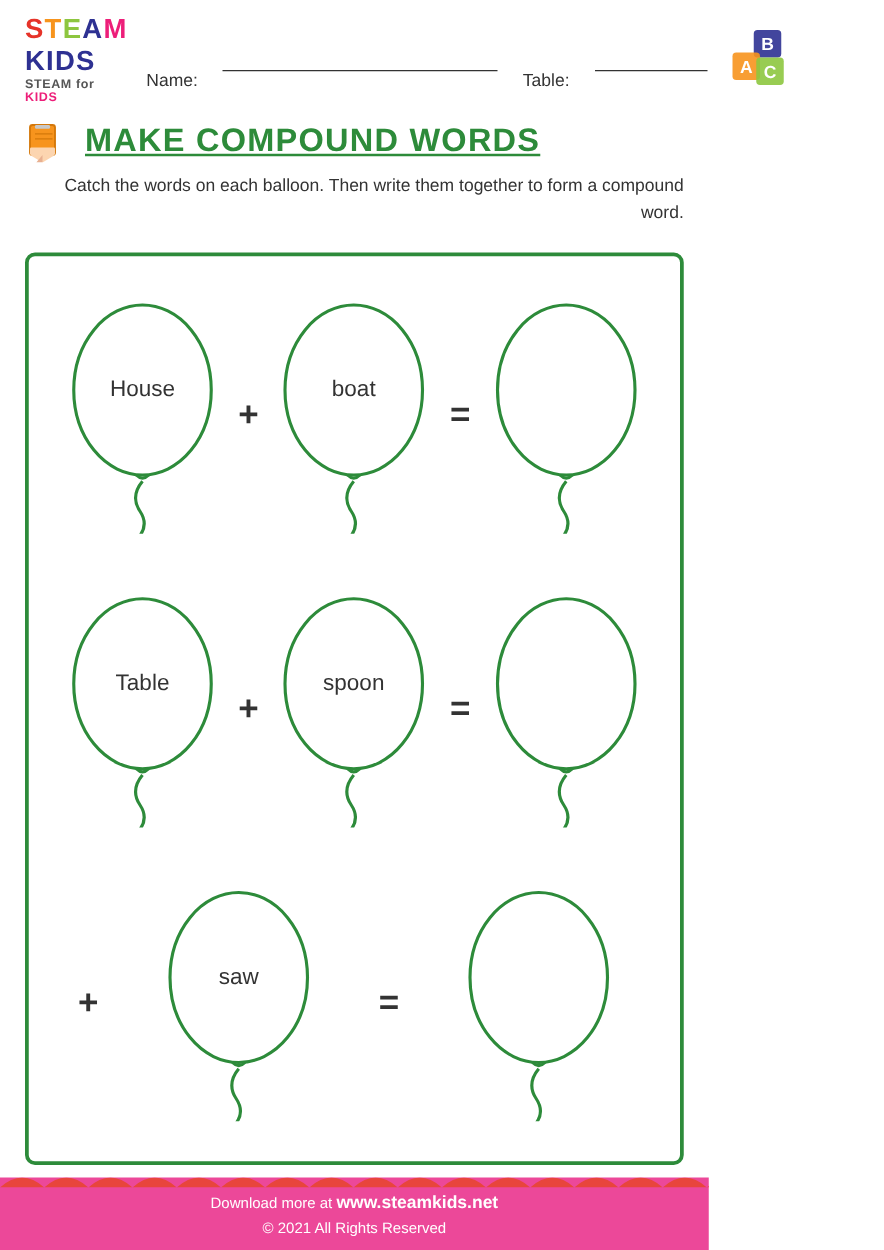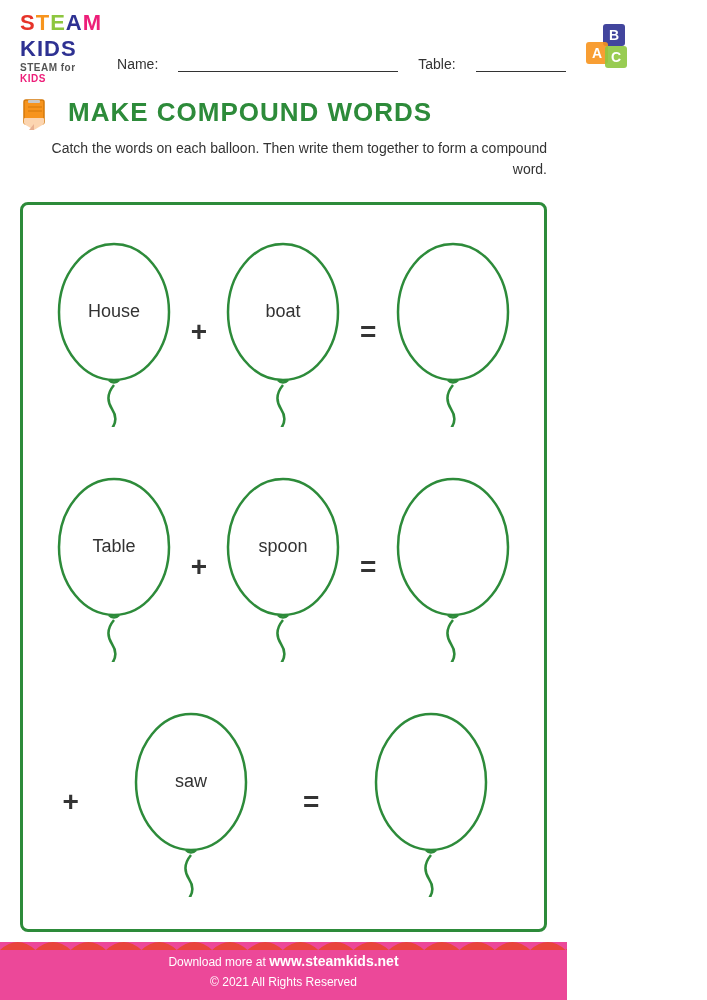--- a/index.html
+++ b/index.html
@@ -48,21 +48,21 @@
       font-size: 10px;
       color: #555;
       font-weight: bold;
       letter-spacing: 0.5px;
     }
     .logo-sub .for { color: #555; }
     .logo-sub .kids { color: #ed1e79; font-weight: 900; }
 
     .header-fields {
       display: flex;
-      align-items: flex-end;
+      align-items: flex-start;
       gap: 20px;
       flex: 1;
       justify-content: center;
       margin-top: 34px;
     }
 
     .field-label {
       font-size: 14px;
       color: #333;
     }
@@ -94,20 +94,21 @@
       width: 36px;
       height: 36px;
     }
 
     .title-text {
       font-size: 26px;
       font-weight: 900;
       color: #2d8b3a;
       letter-spacing: 1px;
       text-transform: uppercase;
+      text-decoration: underline;
     }
 
     
     .instructions {
       padding: 0 20px 22px 20px;
       font-size: 14px;
       color: #333;
       line-height: 1.5;
       text-align: right;
     }

